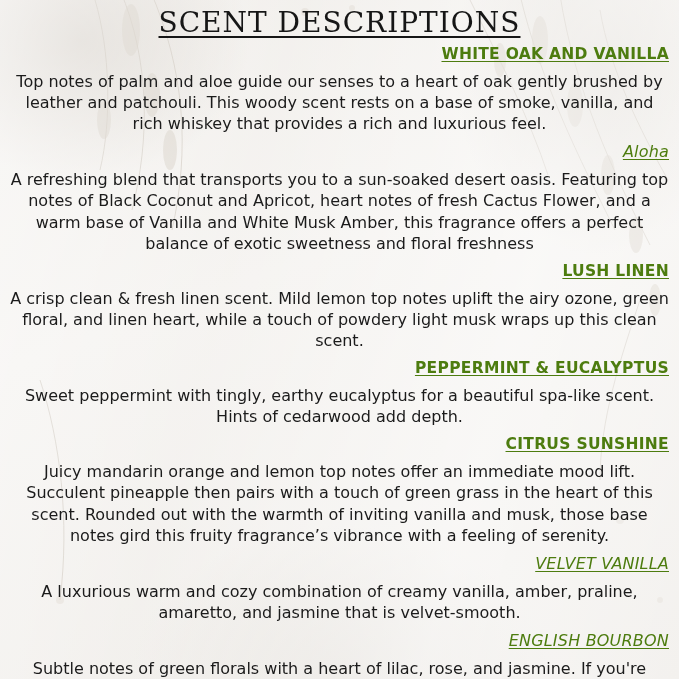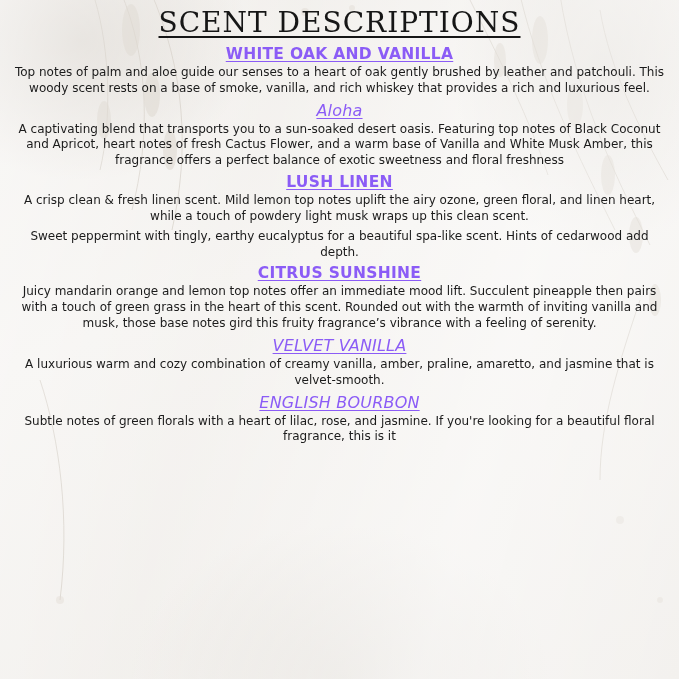--- a/index.html
+++ b/index.html
@@ -55,40 +55,40 @@
     text-decoration: underline;
     text-underline-offset: 4px;
     margin: 2px 0 6px 0;
     color: #161616;
   }
 
   .scent {
     margin: 0 0 4px 0;
   }
   .scent-name {
-    text-align: center;
+    text-align: right;
     font-size: 15.5px;
     font-weight: 700;
     letter-spacing: 0.3px;
     text-decoration: underline;
     text-underline-offset: 2px;
     margin: 0 0 1px 0;
-    color: #8b5cf6;
+    color: #4d7c0f;
   }
   .scent-name.plain {
     font-weight: 400;
     font-size: 16px;
     letter-spacing: 0.2px;
     font-style: italic;
   }
   .scent-desc {
     text-align: center;
-    font-size: 12px;
+    font-size: 16px;
     line-height: 1.32;
-    margin: 2px auto;
+    margin: 8px auto;
     max-width: 662px;
     color: #1b1b1b;
   }
 </style>
 </head>
 <body>
 
 <div class="bg">
   <svg viewBox="0 0 679 679" xmlns="http://www.w3.org/2000/svg" aria-hidden="true">
     <g stroke="#bdb4a7" stroke-width="1" fill="none" opacity="0.55">
@@ -129,29 +129,30 @@
 <div class="page">
   <div class="doc-title">SCENT DESCRIPTIONS</div>
 
   <div class="scent">
     <div class="scent-name">WHITE OAK AND VANILLA</div>
     <div class="scent-desc">Top notes of palm and aloe guide our senses to a heart of oak gently brushed by leather and patchouli. This woody scent rests on a base of smoke, vanilla, and rich whiskey that provides a rich and luxurious feel.</div>
   </div>
 
   <div class="scent">
     <div class="scent-name plain">Aloha</div>
-    <div class="scent-desc">A captivating blend that transports you to a sun-soaked desert oasis. Featuring top notes of Black Coconut and Apricot, heart notes of fresh Cactus Flower, and a warm base of Vanilla and White Musk Amber, this fragrance offers a perfect balance of exotic sweetness and floral freshness</div>
+    <div class="scent-desc">A refreshing blend that transports you to a sun-soaked desert oasis. Featuring top notes of Black Coconut and Apricot, heart notes of fresh Cactus Flower, and a warm base of Vanilla and White Musk Amber, this fragrance offers a perfect balance of exotic sweetness and floral freshness</div>
   </div>
 
   <div class="scent">
     <div class="scent-name">LUSH LINEN</div>
     <div class="scent-desc">A crisp clean &amp; fresh linen scent. Mild lemon top notes uplift the airy ozone, green floral, and linen heart, while a touch of powdery light musk wraps up this clean scent.</div>
   </div>
 
   <div class="scent">
+    <div class="scent-name">PEPPERMINT  &amp; EUCALYPTUS</div>
     <div class="scent-desc">Sweet peppermint with tingly, earthy eucalyptus for a beautiful spa-like scent. Hints of cedarwood add depth.</div>
   </div>
 
   <div class="scent">
     <div class="scent-name">CITRUS SUNSHINE</div>
     <div class="scent-desc">Juicy mandarin orange and lemon top notes offer an immediate mood lift. Succulent pineapple then pairs with a touch of green grass in the heart of this scent. Rounded out with the warmth of inviting vanilla and musk, those base notes gird this fruity fragrance’s vibrance with a feeling of serenity.</div>
   </div>
 
   <div class="scent">
     <div class="scent-name plain">VELVET VANILLA</div>

